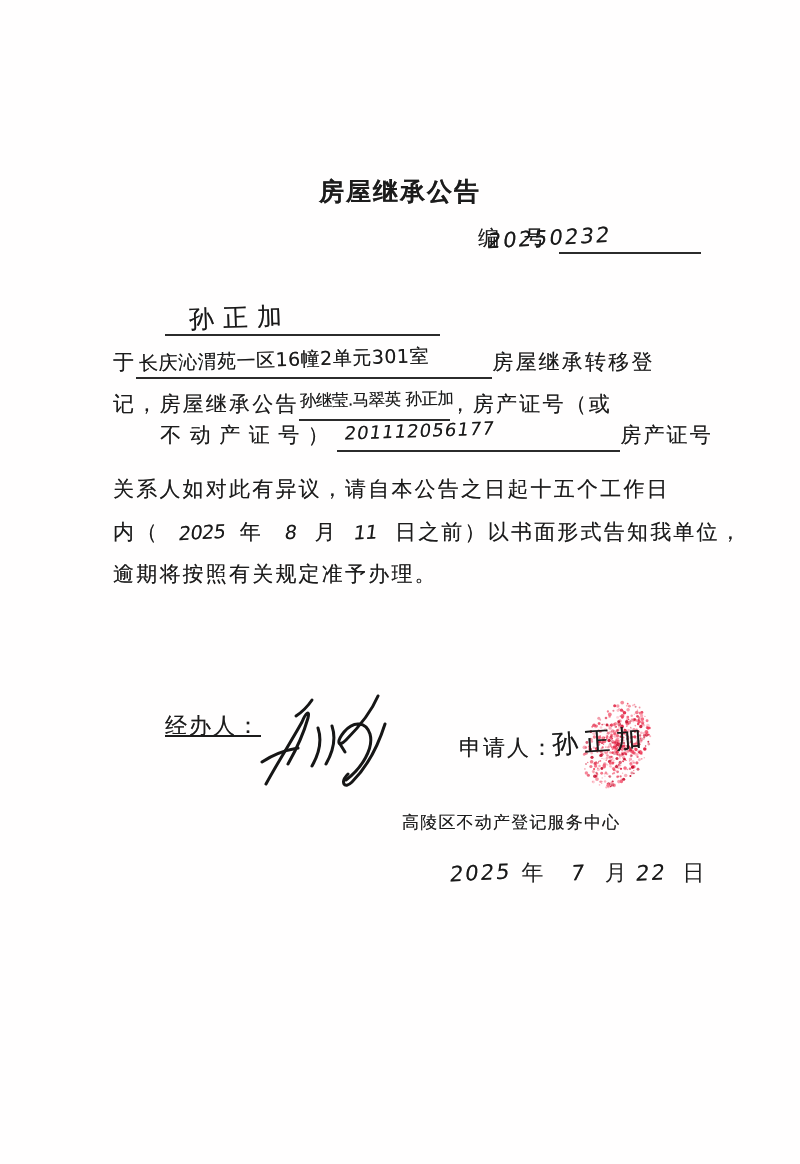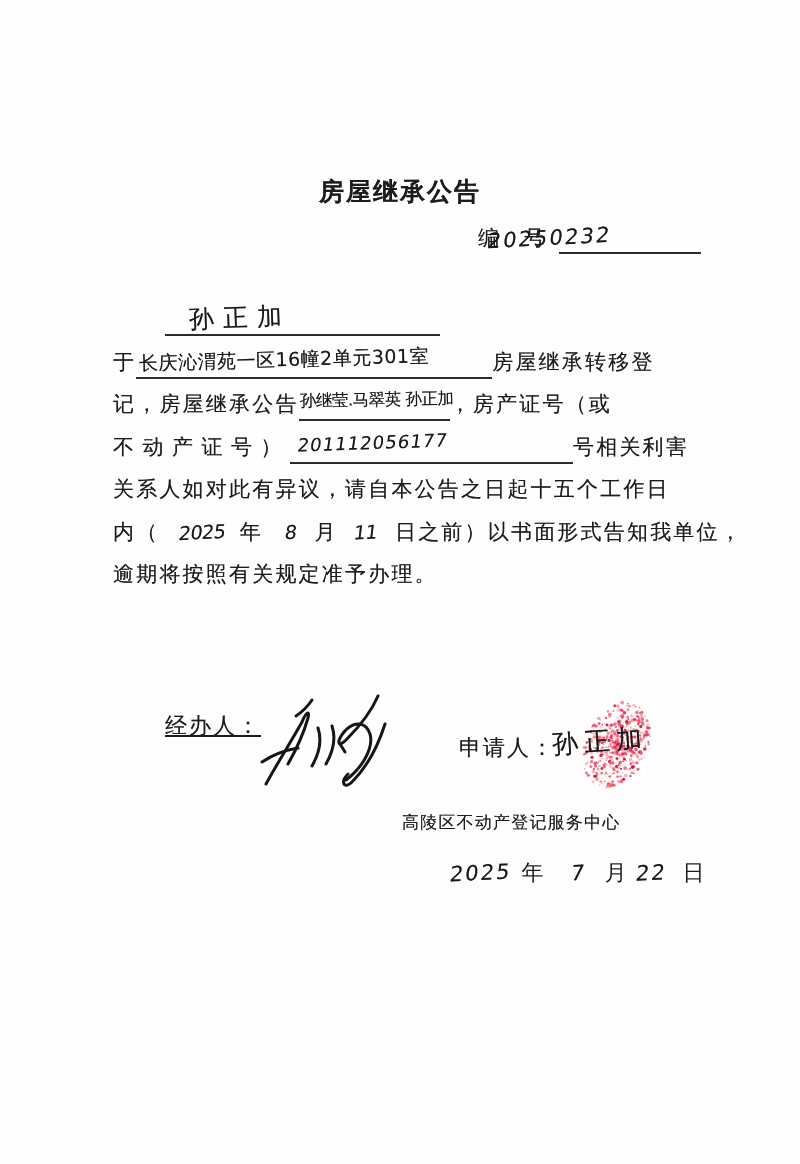--- a/index.html
+++ b/index.html
@@ -10,21 +10,21 @@
   .abs{position:absolute;}
   
   .print{font-size:21px;letter-spacing:2.2px;white-space:nowrap;text-shadow:0 0 .5px rgba(20,20,20,.55);}
   .title{top:175px;left:0;width:800px;text-align:center;font-size:25px;font-weight:bold;letter-spacing:2px;text-shadow:0 0 .6px rgba(0,0,0,.6);}
   
   .numline{top:222px;left:478px;height:32px;line-height:32px;}
   .numline .lbl{letter-spacing:10px;}
   .numfill{display:inline-block;vertical-align:bottom;width:142px;height:30px;border-bottom:2px solid #2b2b2b;margin-left:4px;}
   
   .bline{left:113px;width:600px;height:34px;line-height:34px;}
-  .l1{top:302px;} .l2{top:345px;} .l3{top:387px;} .l4{top:430px;}
+  .l1{top:302px;} .l2{top:345px;} .l3{top:387px;} .l4{top:418px;text-align:right;}
   .l5{top:472px;} .l6{top:515px;} .l7{top:557px;}
   .fill{display:inline-block;vertical-align:bottom;height:32px;border-bottom:2px solid #2b2b2b;position:relative;}
   .fill-name{width:275px;margin-left:52px;}
   .fill-addr{width:356px;}
   .fill-owners{width:151px;}
   .fill-cert{width:283px;}
   .sp-wide{letter-spacing:8.5px;}
   
   .hand{display:inline-block;font-family:"DejaVu Sans","Liberation Sans",sans-serif;
         color:#191919;white-space:nowrap;text-shadow:0 0 .4px rgba(0,0,0,.5);}
@@ -67,21 +67,21 @@
 
   <div class="abs print bline l2">
     <span>于</span><span class="fill fill-addr"><span class="hand h-addr">长庆沁渭苑一区16幢2单元301室</span></span><span>房屋继承转移登</span>
   </div>
 
   <div class="abs print bline l3">
     <span>记，房屋继承公告</span><span class="fill fill-owners"><span class="hand h-owners">孙继莹.马翠英 孙正加</span></span><span>，房产证号（或</span>
   </div>
 
   <div class="abs print bline l4">
-    <span class="sp-wide">不动产证号）</span><span class="fill fill-cert"><span class="hand h-cert">201112056177</span></span><span>号相关利害</span>
+    <span class="sp-wide">不动产证号）</span><span class="fill fill-cert"><span class="hand h-cert">201112056177</span></span><span>房产证号</span>
   </div>
 
   <div class="abs print bline l5">
     <span>关系人如对此有异议，请自本公告之日起十五个工作日</span>
   </div>
 
   <div class="abs print bline l6">
     <span>内（</span><span class="hand hand-num h-inline m-a">2025</span><span class="m-b">年</span><span class="hand hand-num h-inline m-c">8</span><span class="m-d">月</span><span class="hand hand-num h-inline m-e">11</span><span class="m-f">日之前）以书面形式告知我单位，</span>
   </div>
 

